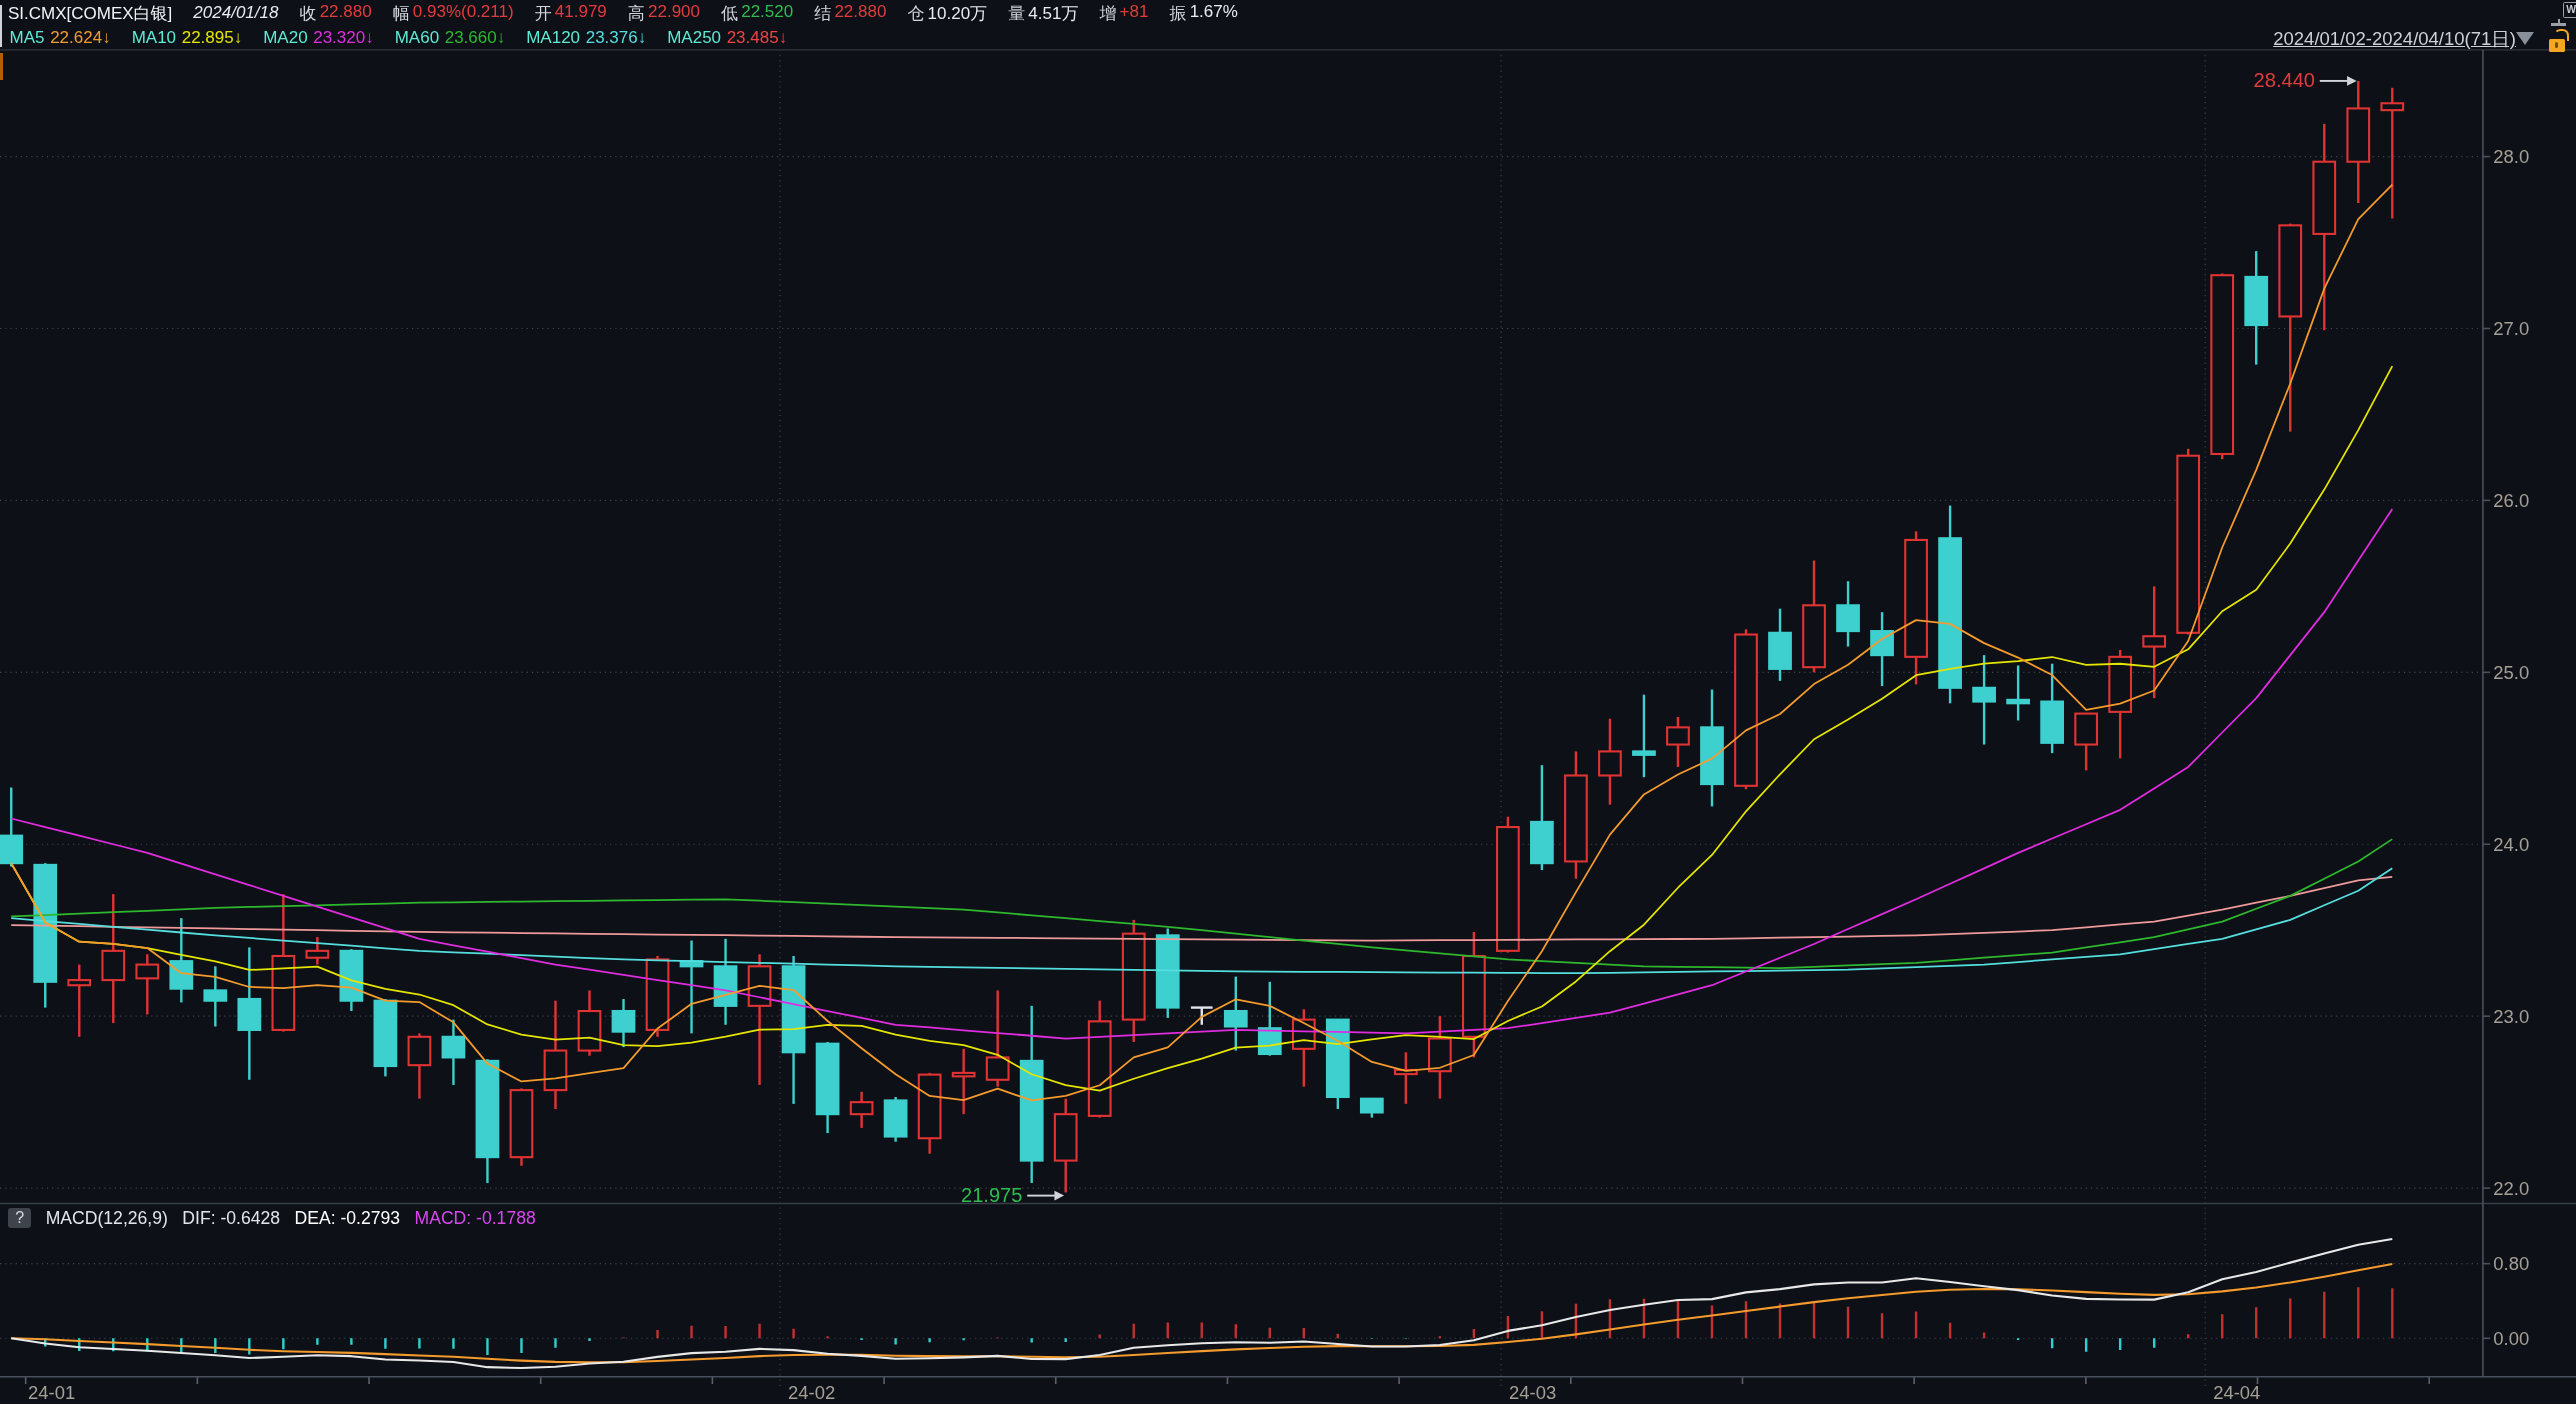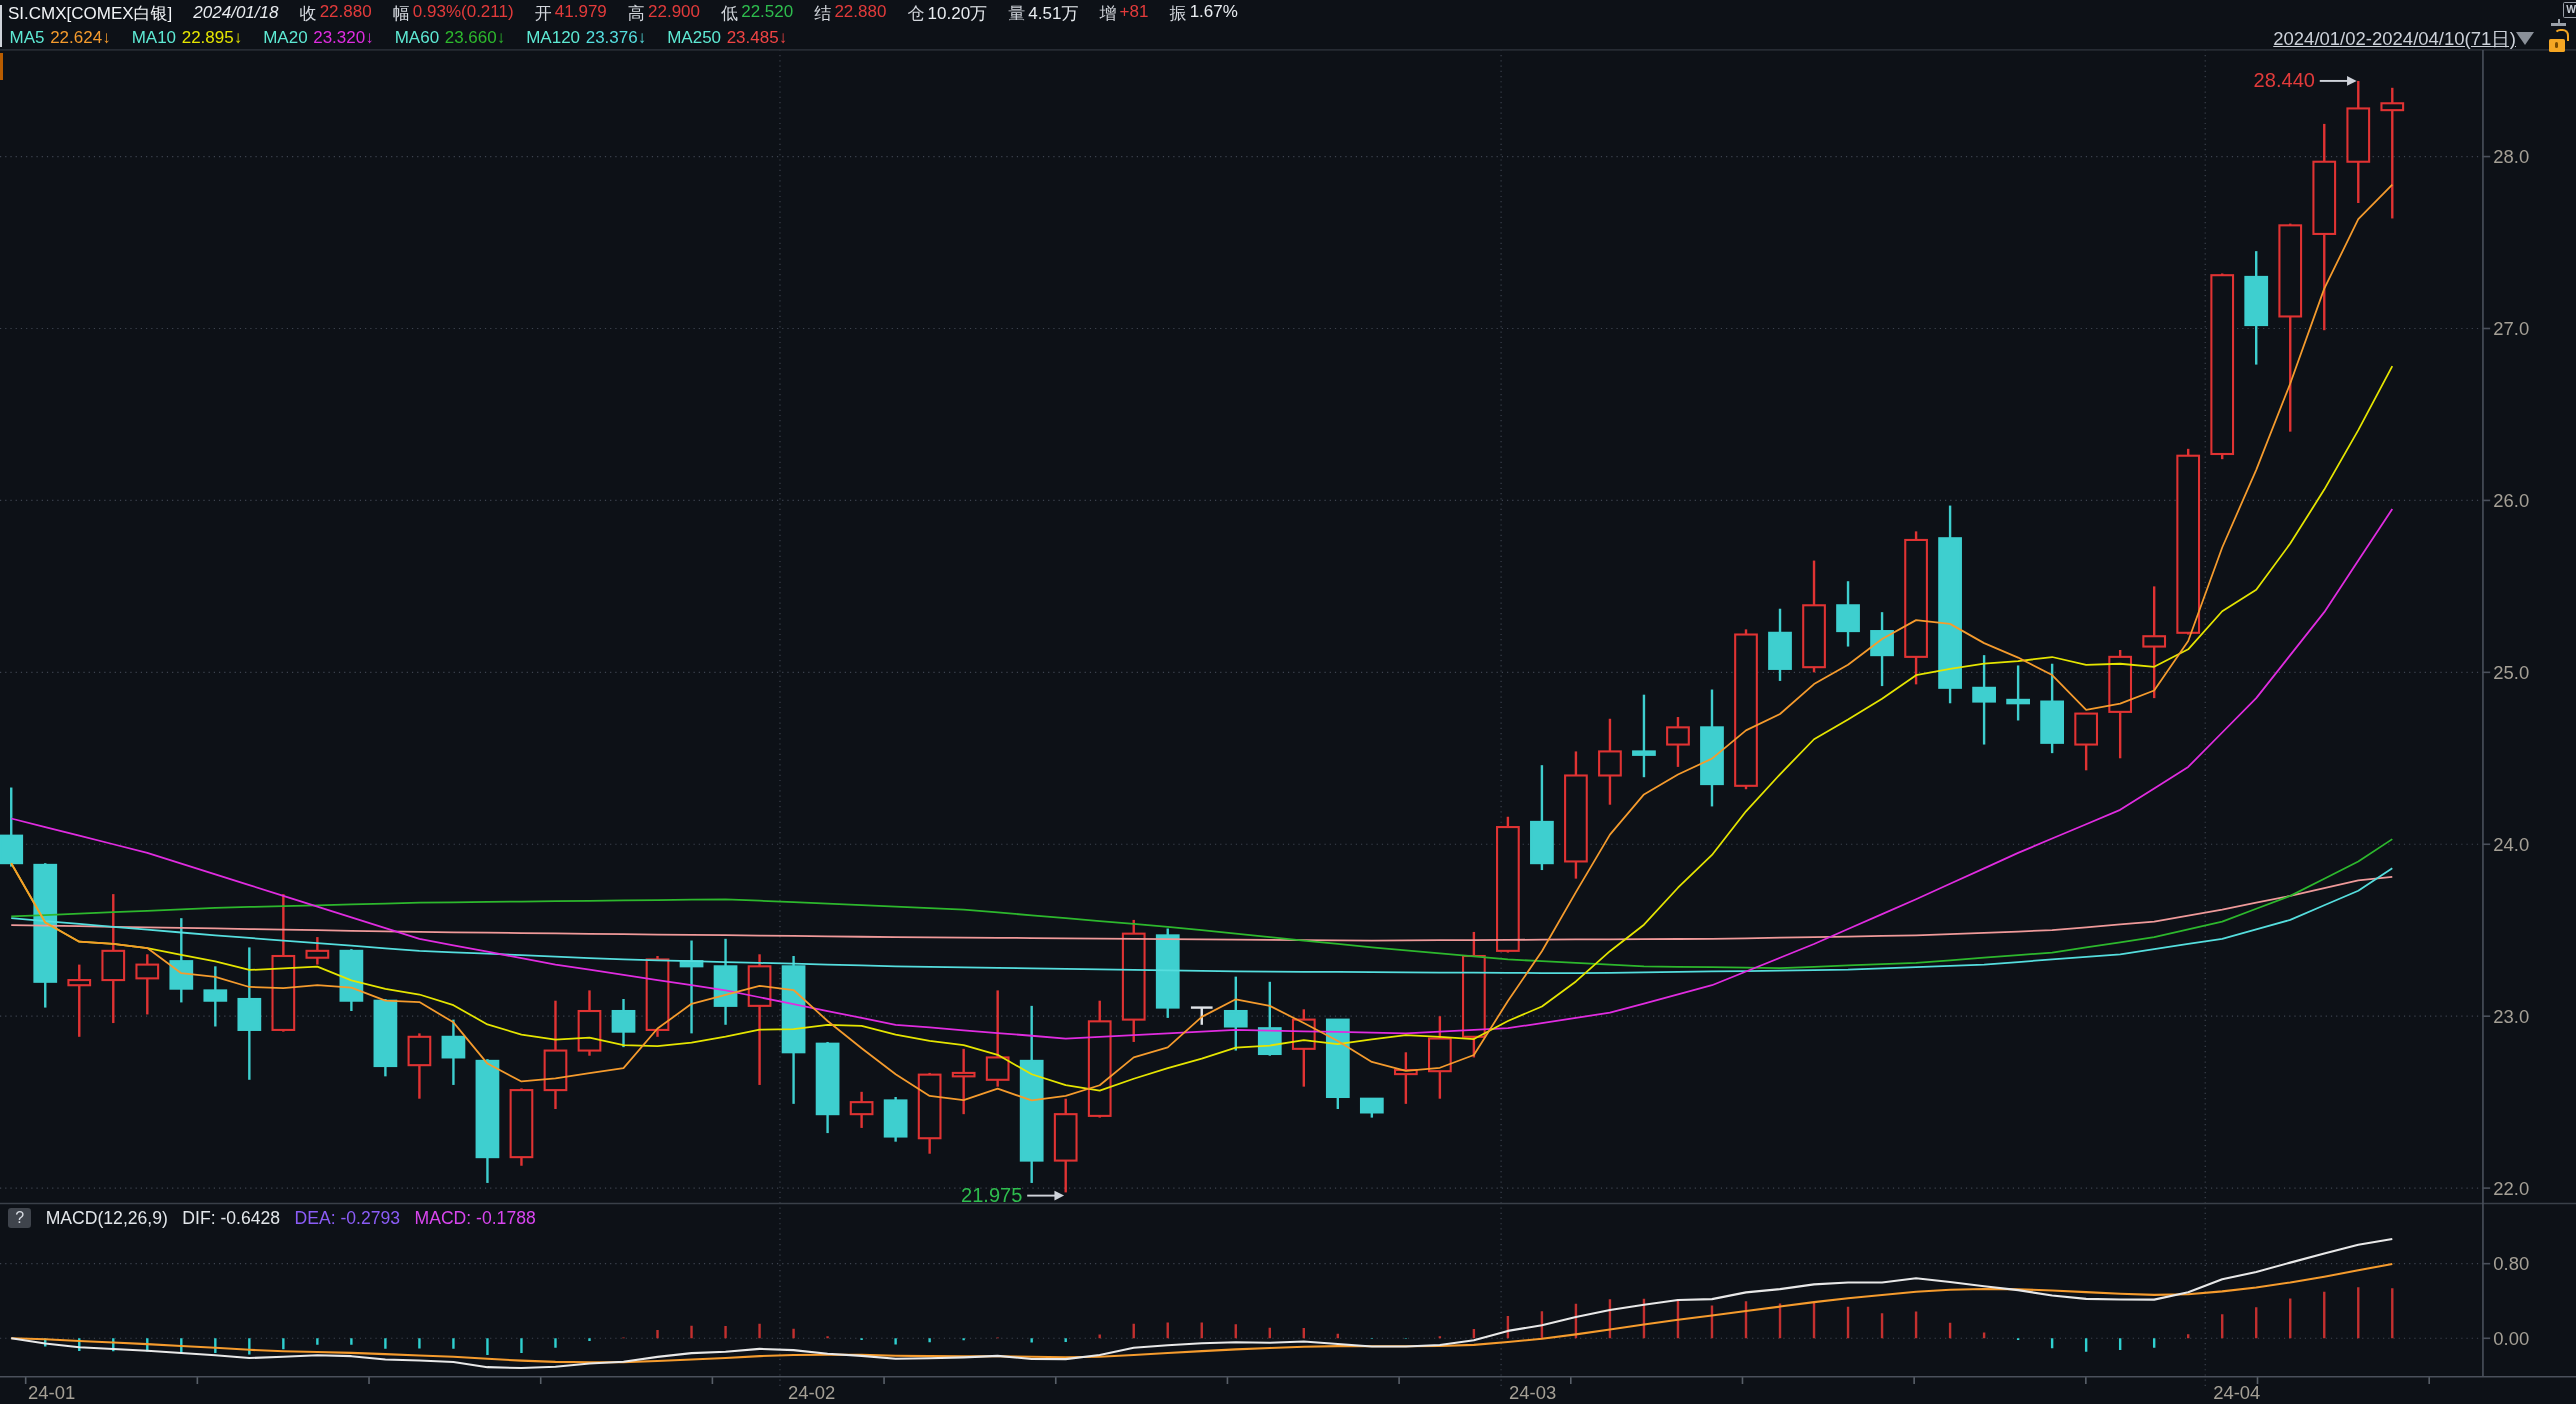--- a/index.html
+++ b/index.html
@@ -31,21 +31,21 @@
   .wp{position:absolute;top:1.6px;right:4.8px;width:24px;height:24px;z-index:6;cursor:pointer;}
   .wp .scr{position:absolute;left:16px;top:0;width:21px;height:14.4px;border:1.6px solid #9aa0a8;border-radius:1.6px;
        color:#c3c9d1;font-size:10.4px;font-weight:bold;text-align:center;line-height:14.4px;}
   .wp .stem{position:absolute;left:10.4px;top:17.6px;width:2.4px;height:4px;background:#9aa0a8;}
   .wp .base{position:absolute;left:4px;top:21.7px;width:15.2px;height:2.4px;background:#9aa0a8;}
   .sliver-w{position:absolute;left:0;top:4.8px;width:2.4px;height:42px;background:#cfd3da;z-index:7;}
   .sliver-o{position:absolute;left:0;top:53px;width:3.2px;height:27px;background:#b85c00;z-index:7;}
   .macd-hdr{position:absolute;left:8px;top:1206px;height:24px;display:flex;align-items:center;gap:14.4px;
         font-size:17.6px;z-index:5;}
   .help{background:#3f444c;color:#d6dae0;border-radius:3.2px;padding:0.8px 7.2px;font-size:16px;cursor:pointer;}
-  .mh-name,.mh-dif{color:#e2e6ea;} .mh-dea{color:#8b5cf6;} .mh-macd{color:#d946ef;}
+  .mh-name,.mh-dif{color:#e2e6ea;} .mh-dea{color:#ffffff;} .mh-macd{color:#d946ef;}
   svg{position:absolute;left:0;top:0;z-index:1;}
   svg text{font-family:"Liberation Sans",sans-serif;}
   .axis-label{fill:#a5a096;font-size:23px;}
   .month-label{fill:#a5a096;font-size:23px;}
 </style>
 </head>
 <body>
 
 <div id="app">
 

